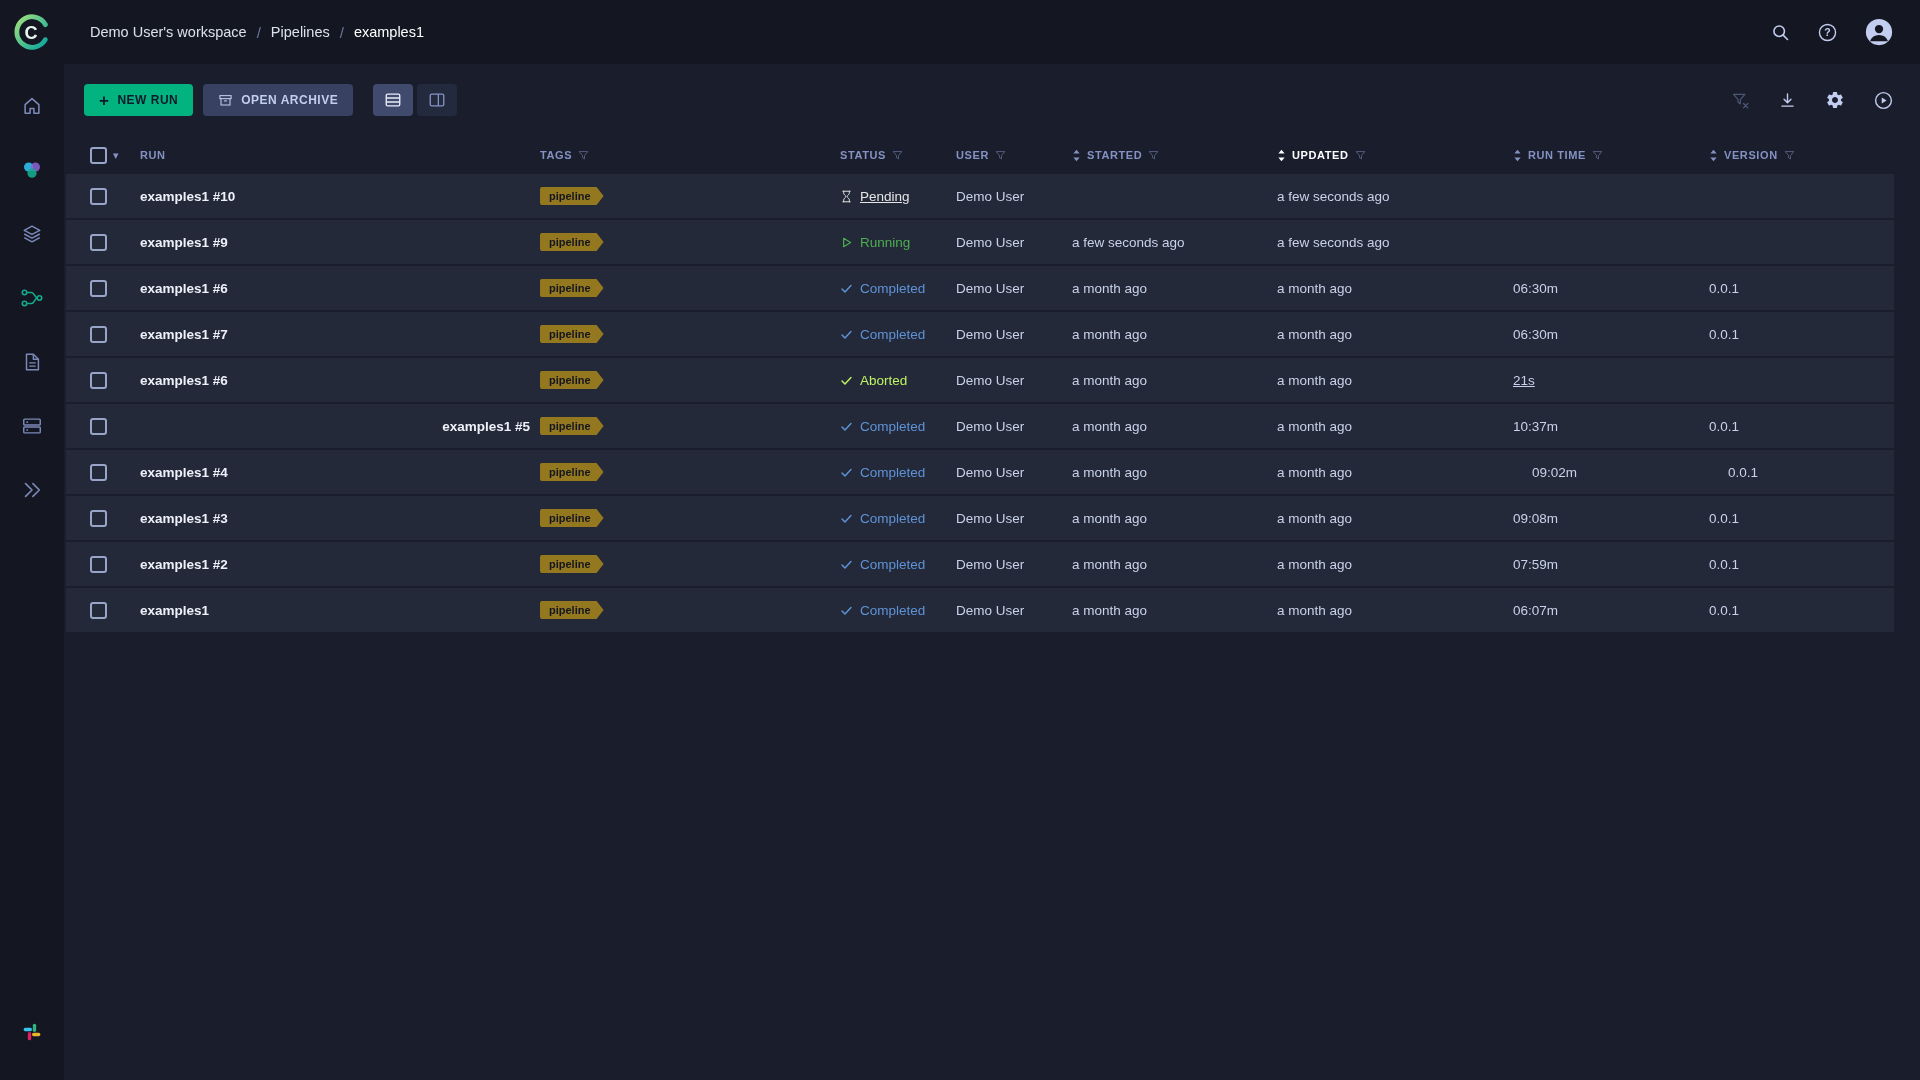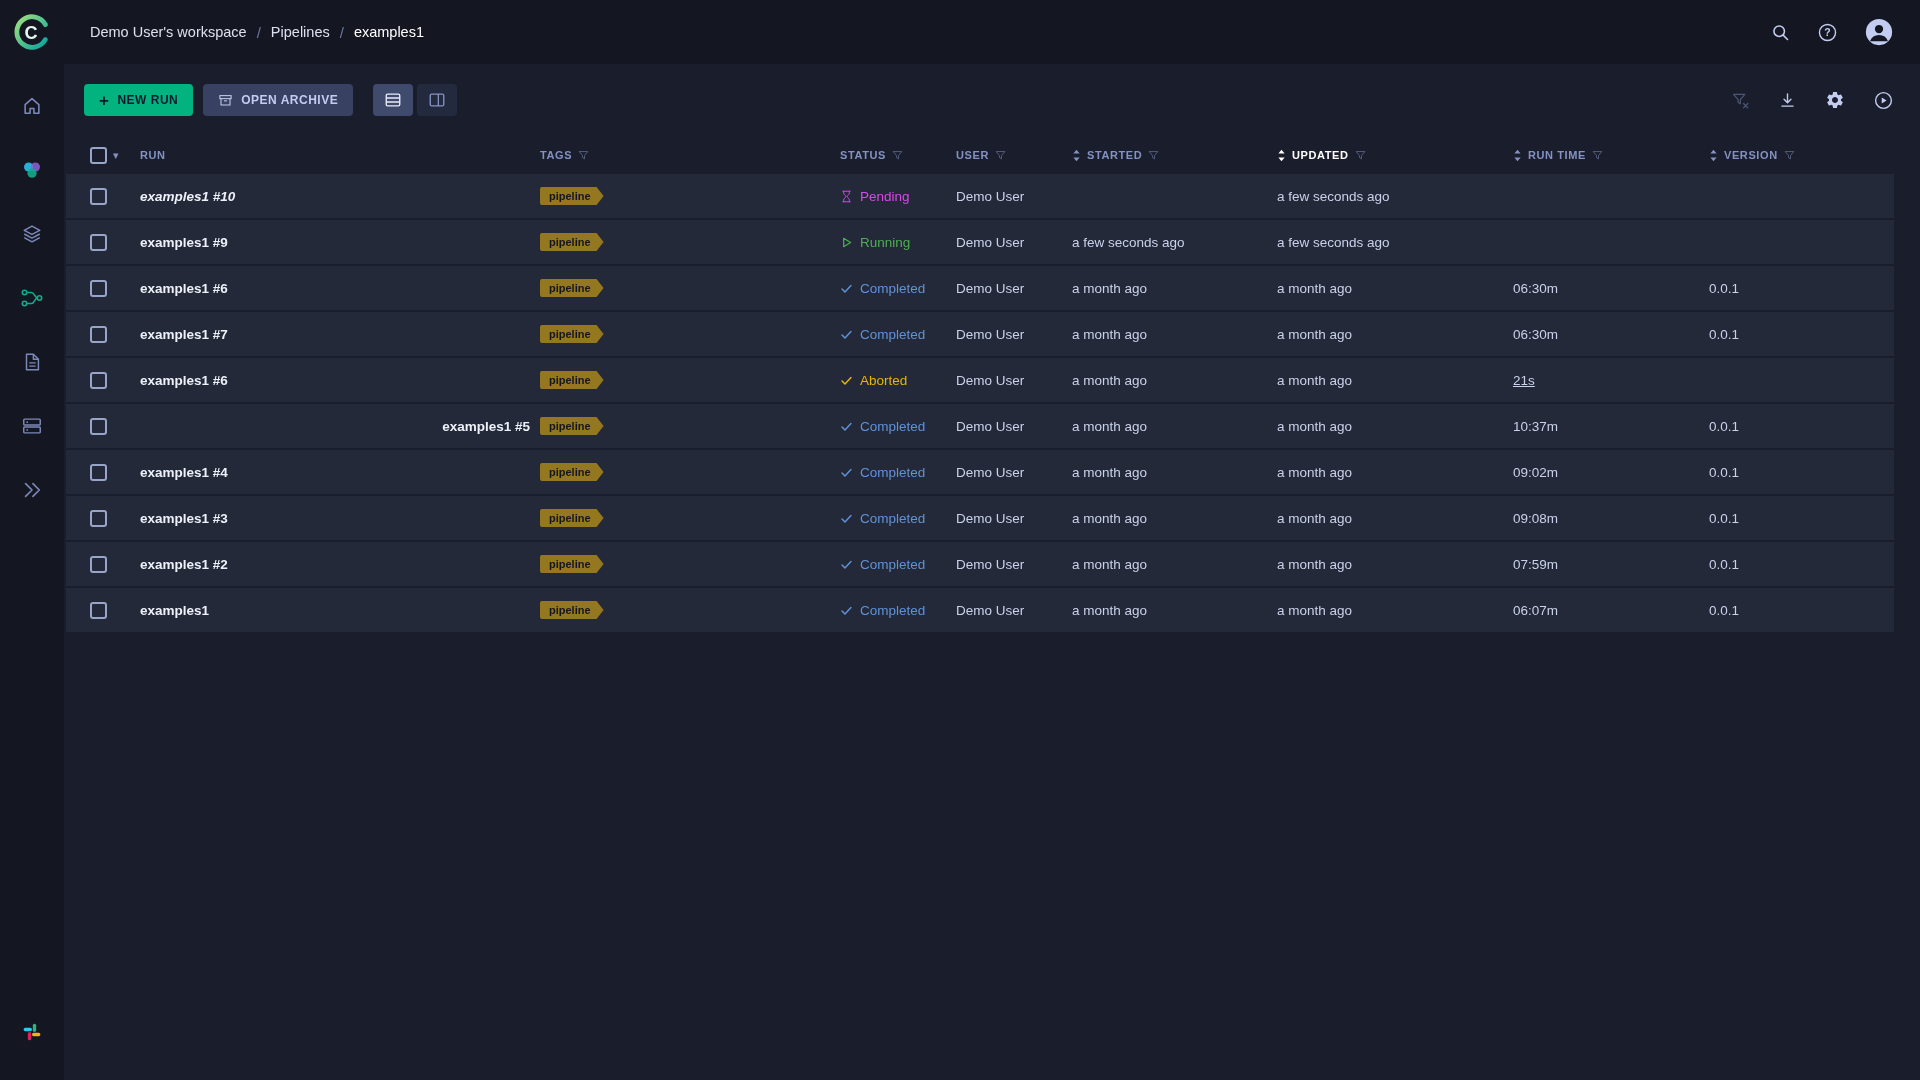--- a/index.html
+++ b/index.html
@@ -370,27 +370,27 @@
                 <path d="M1.5 2h11L8.3 7v4.3L5.7 9.7V7z" fill="none" stroke="currentColor" stroke-width="1.2" stroke-linejoin="round"></path>
               </svg>
             </span>
           </div>
         </div>
       <div class="tbody" id="tbody">
           <div class="tr">
             <div class="td td-checkbox">
               <span class="checkbox"></span>
             </div>
-            <div class="td" style="width: 400px; font-style: italic;">
+            <div class="td" style="width: 400px;">
               <span class="run-name">examples1 #10</span>
             </div>
             <div class="td" style="width: 300px;">
               <span class="tag" style="background: rgb(148, 120, 31); color: rgb(20, 23, 31);">pipeline</span>
             </div>
-            <div class="td status" style="width: 116px; color: #d946ef;">
+            <div class="td status" style="width: 116px; color: #e5e5e5; text-decoration: underline;">
               <span class="sicon">
                 <svg width="13" height="13" viewBox="0 0 16 16">
                   <path d="M3.5 1.5h9M3.5 14.5h9M4.5 1.5v2c0 2 1.6 2.7 2.4 3.6.4.5.4 1.3 0 1.8-.8.9-2.4 1.6-2.4 3.6v2M11.5 1.5v2c0 2-1.6 2.7-2.4 3.6-.4.5-.4 1.3 0 1.8.8.9 2.4 1.6 2.4 3.6v2" fill="none" stroke="currentColor" stroke-width="1.2" stroke-linecap="round"></path>
                 </svg>
               </span>
               <span class="stext">Pending</span>
             </div>
             <div class="td" style="width: 116px;">
               <span class="cell-text">Demo User</span>
             </div>
@@ -502,21 +502,21 @@
           <div class="tr">
             <div class="td td-checkbox">
               <span class="checkbox"></span>
             </div>
             <div class="td" style="width: 400px;">
               <span class="run-name">examples1 #6</span>
             </div>
             <div class="td" style="width: 300px;">
               <span class="tag" style="background: rgb(148, 120, 31); color: rgb(20, 23, 31);">pipeline</span>
             </div>
-            <div class="td status" style="width: 116px; color: #eab308;">
+            <div class="td status" style="width: 116px; color: #bef264;">
               <span class="sicon">
                 <svg width="13" height="13" viewBox="0 0 16 16">
                   <path d="M2.5 8.6l3.6 3.6L13.5 4.4" fill="none" stroke="currentColor" stroke-width="1.8" stroke-linecap="round" stroke-linejoin="round"></path>
                 </svg>
               </span>
               <span class="stext">Aborted</span>
             </div>
             <div class="td" style="width: 116px;">
               <span class="cell-text">Demo User</span>
             </div>
@@ -585,21 +585,21 @@
             </div>
             <div class="td" style="width: 116px;">
               <span class="cell-text">Demo User</span>
             </div>
             <div class="td" style="width: 205px;">
               <span class="cell-text">a month ago</span>
             </div>
             <div class="td" style="width: 236px;">
               <span class="cell-text">a month ago</span>
             </div>
-            <div class="td" style="width: 196px;">
+            <div class="td" style="width: 196px; margin-left: 19px;">
               <span class="cell-text">09:02m</span>
             </div>
             <div class="td" style="width: 150px;">
               <span class="cell-text">0.0.1</span>
             </div>
           </div>
           <div class="tr">
             <div class="td td-checkbox">
               <span class="checkbox"></span>
             </div>

